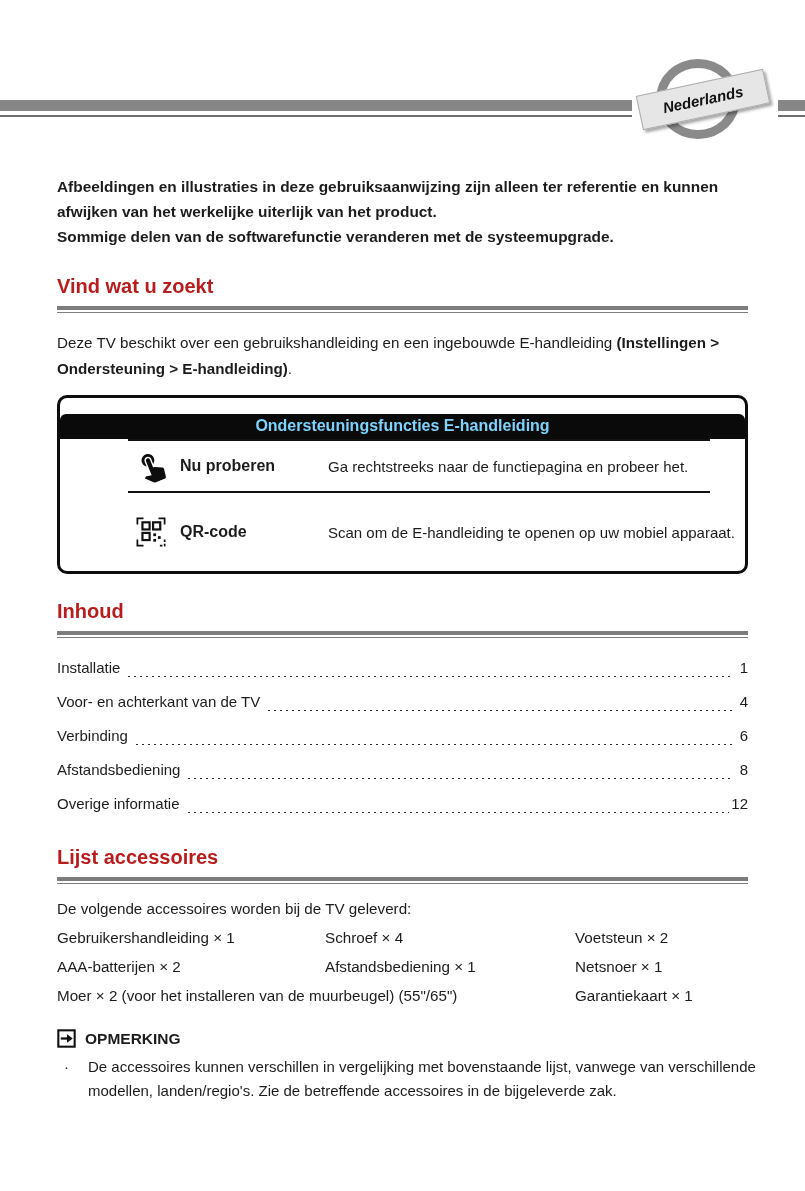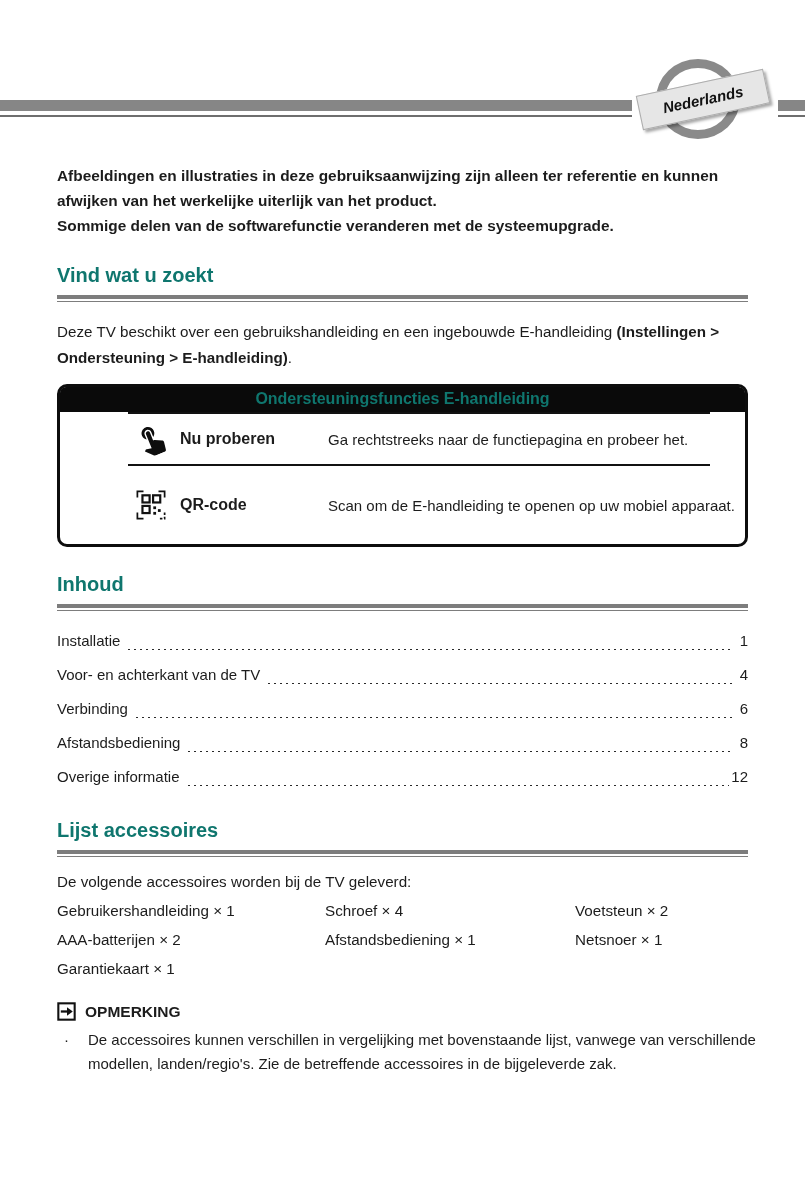--- a/index.html
+++ b/index.html
@@ -19,40 +19,40 @@
   }
   .badge-banner {
     position:absolute; left:6px; top:26px; width:128px; height:33px;
     background:#e6e6e6; border:1px solid #adadad; transform:rotate(-12deg);
     display:flex; align-items:center; justify-content:center;
     font-weight:bold; font-style:italic; font-size:15px; color:#111;
     box-shadow:2px 3px 3px rgba(0,0,0,0.35);
   }
 
   
-  .content { position:absolute; left:57px; top:163px; width:691px; }
+  .content { position:absolute; left:57px; top:174px; width:691px; }
   .intro { margin:0; font-weight:bold; font-size:15.4px; line-height:25px; }
   .intro + .intro { }
 
-  h2 { margin:26px 0 0 0; font-size:20px; line-height:22px; font-weight:bold; color:#0f766e; }
+  h2 { margin:26px 0 0 0; font-size:20px; line-height:22px; font-weight:bold; color:#b91c1c; }
   .hrule { margin-top:9px; }
   .hrule-thick { height:4px; background:#7d7d7d; }
   .hrule-thin  { height:1px; background:#7d7d7d; margin-top:2px; }
 
   .body-p { margin:17px 0 0 0; font-size:15.2px; line-height:26px; }
   .body-p strong { font-weight:bold; }
 
   
   .support-table {
     margin-top:13px; border:3px solid #0d0d0d; border-radius:10px;
     background:#fff; position:relative;
   }
   .support-header {
-    background:#0a0a0a; color:#0f766e; font-weight:bold; font-size:16px;
-    text-align:center; padding:3px 0 4px 0; border-radius:6px 6px 0 0;
+    background:#0a0a0a; color:#7dd3fc; font-weight:bold; font-size:16px;
+    text-align:center; padding:3px 0 4px 0; border-radius:6px 6px 0 0;margin-top:16px;
   }
   .support-row { display:flex; align-items:center; padding-left:68px; position:relative; }
   .row-h1 { height:50px; } .row-h2 { height:50px; } .row-h3 { height:78px; }
   .cell-icon { width:46px; display:flex; justify-content:center; align-items:center; flex:none; }
   .cell-label { width:148px; margin-left:6px; font-weight:bold; font-size:16px; flex:none; }
   .cell-desc { width:418px; font-size:15px; line-height:21px; }
   .support-sep { height:2px; background:#111; margin-left:68px; margin-right:35px; }
 
   
   .toc { list-style:none; margin:12px 0 0 0; padding:0; }
@@ -198,20 +198,21 @@
 
       <p class="acc-intro">De volgende accessoires worden bij de TV geleverd:</p>
 
       <div class="acc-grid">
         <span>Gebruikershandleiding × 1</span>
         <span>Schroef × 4</span>
         <span>Voetsteun × 2</span>
         <span>AAA-batterijen × 2</span>
         <span>Afstandsbediening × 1</span>
         <span>Netsnoer × 1</span>
+        <span class="acc-span2">Moer × 2 (voor het installeren van de muurbeugel) (55"/65")</span>
         <span>Garantiekaart × 1</span>
       </div>
     </section>
 
     <div class="note">
       <div class="note-head">
         <span class="icon-box">
           <svg width="19" height="19" viewBox="0 0 20 20">
             <rect class="st" x="1.4" y="1.4" width="17.2" height="17.2" stroke-width="2.2"></rect>
             <line class="st" x1="4" y1="10" x2="11.5" y2="10" stroke-width="2.4"></line>

